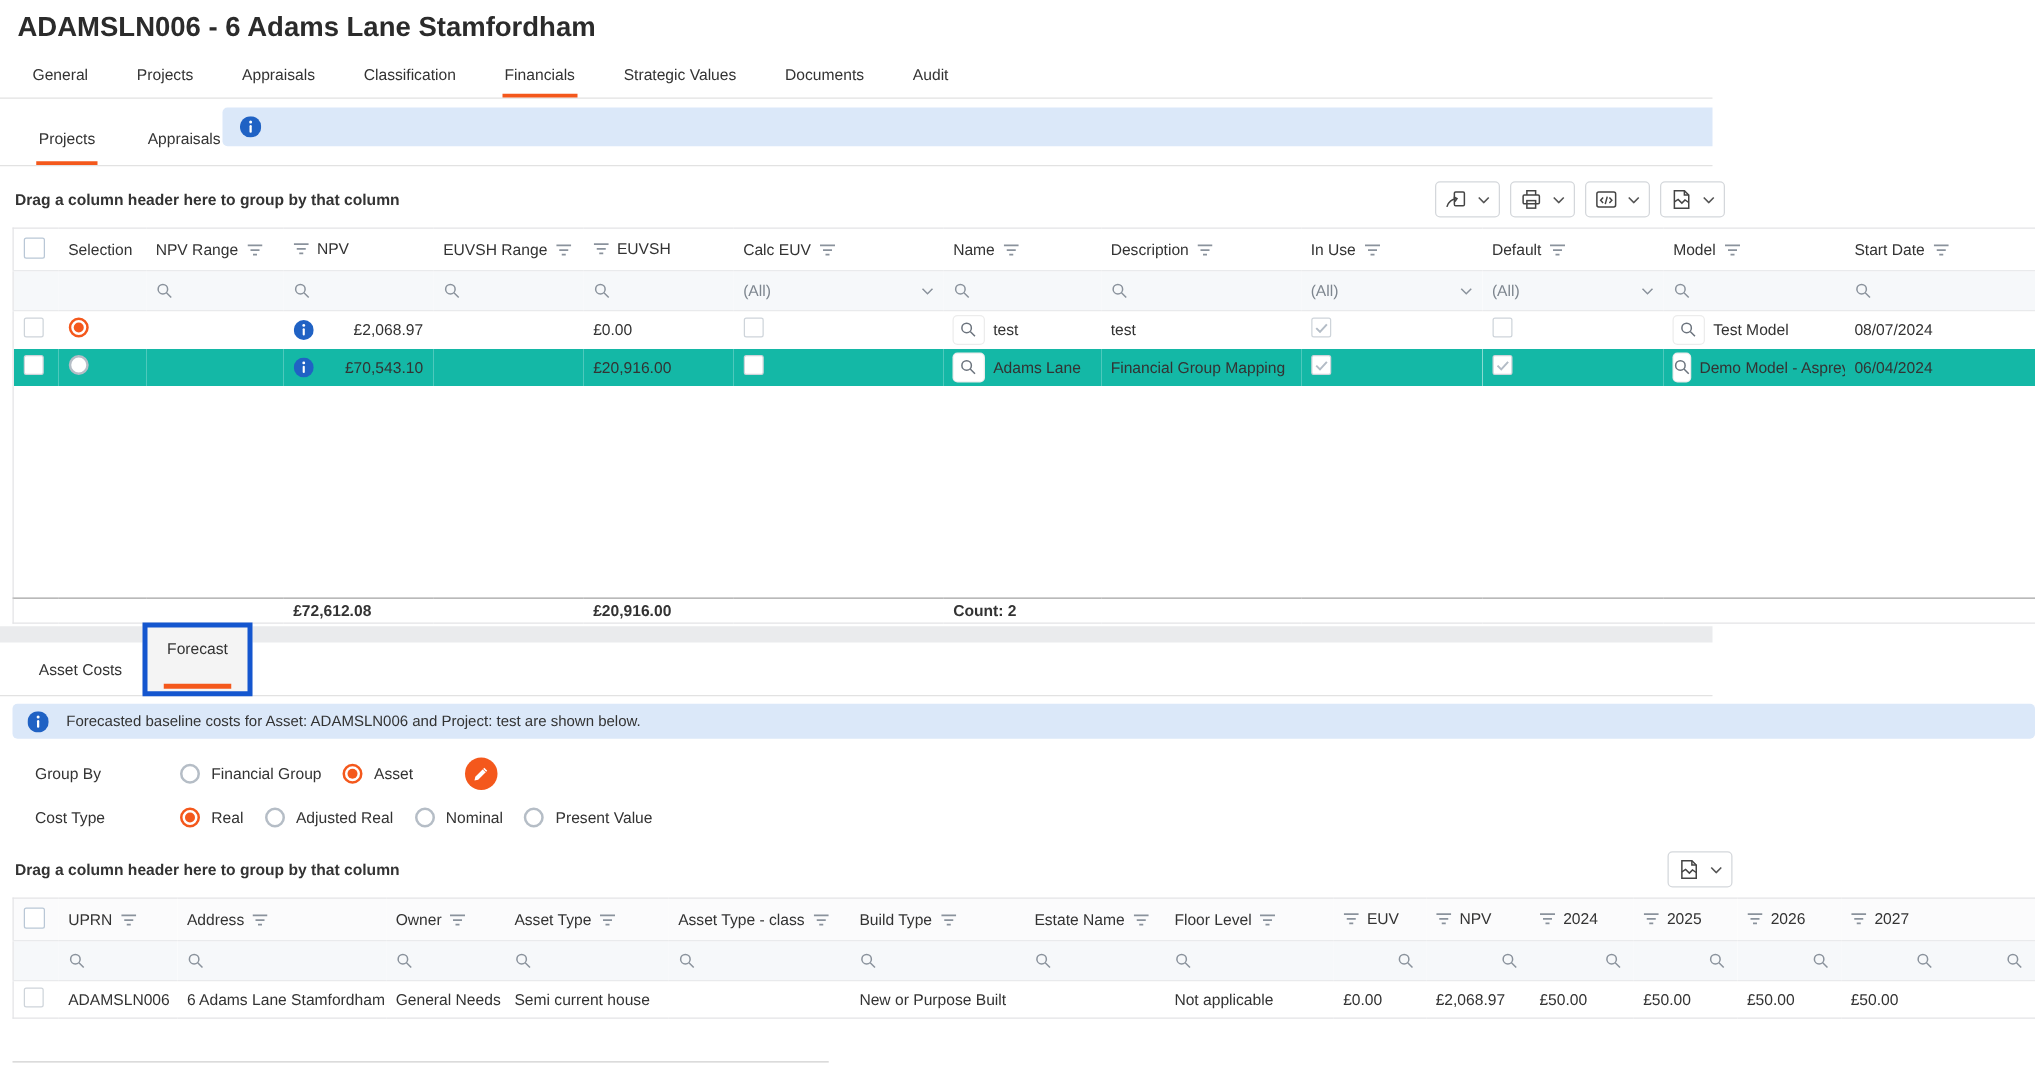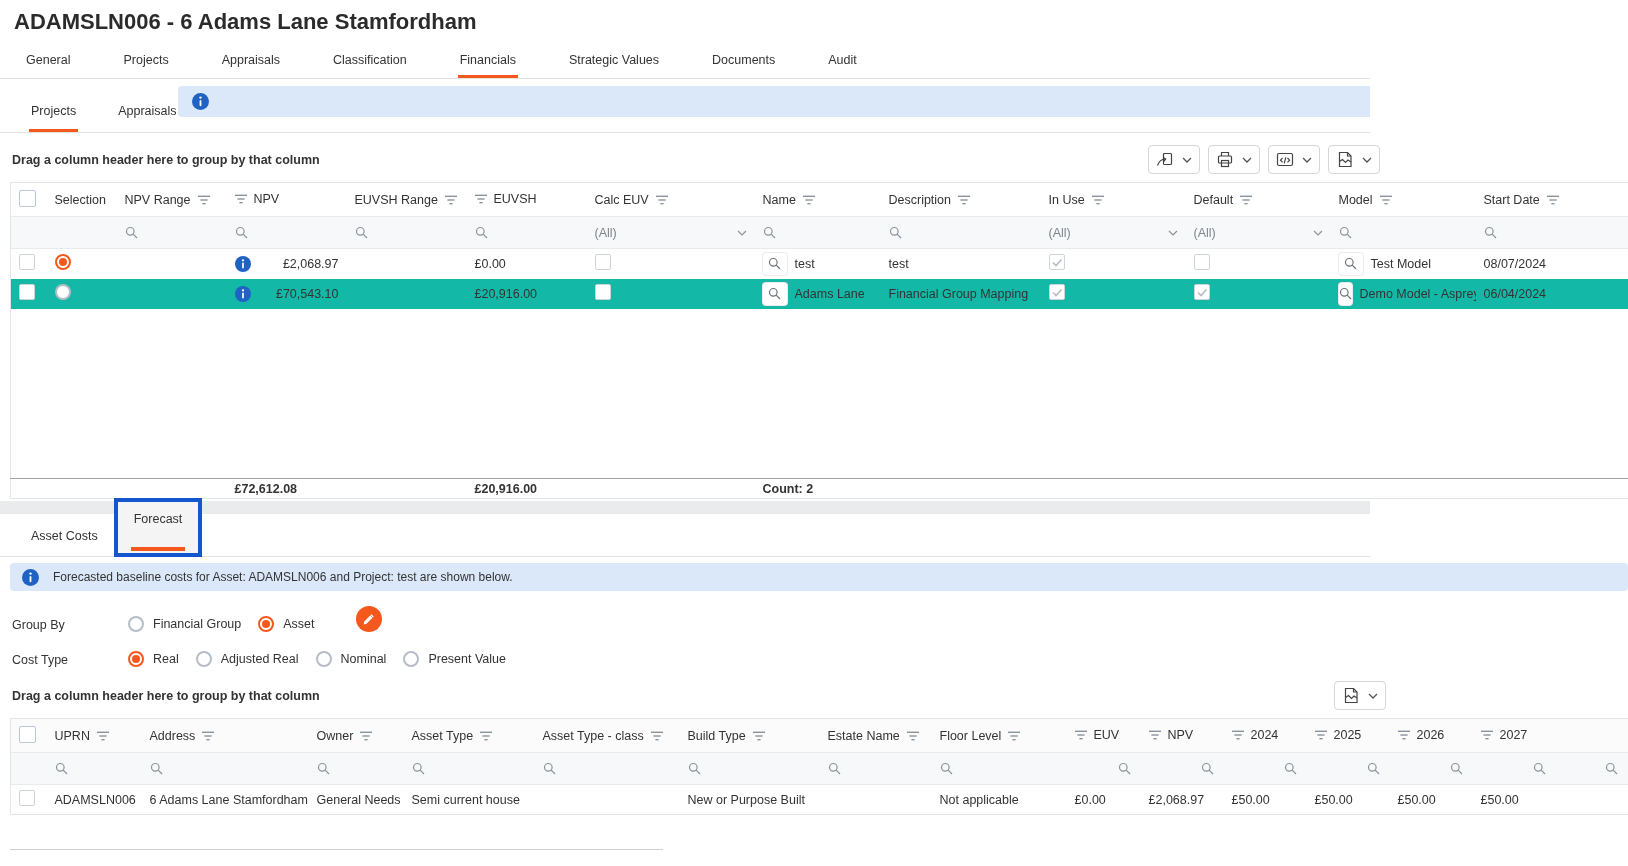--- a/index.html
+++ b/index.html
@@ -2,21 +2,21 @@
 <html><head>
 <meta charset="utf-8">
 <style>
   * { margin:0; padding:0; box-sizing:border-box; }
   html,body { width:1628px; height:866px; overflow:hidden; background:#fff;
     font-family:"Liberation Sans","DejaVu Sans",sans-serif; font-size:12.5px; color:#333; }
   .page { position:relative; width:1370px; height:866px; }
 
   
   .title { padding:9px 0 0 14px; font-size:22px; font-weight:600; color:#2b2b2b; }
-  .main-tabs { display:flex; gap:49px; padding:0 0 0 24px; margin-top:9px; border-bottom:1px solid #e2e2e2; }
+  .main-tabs { display:flex; gap:35px; padding:0 0 0 24px; margin-top:9px; border-bottom:1px solid #e2e2e2; }
   .main-tab { padding:9px 2px 11px; cursor:pointer; position:relative; color:#333; }
   .main-tab.active::after { content:""; position:absolute; left:0; right:0; bottom:0; height:3px; background:var(--orange); }
 
   
   .sub-row { position:relative; height:54px; border-bottom:1px solid #e2e2e2; }
   .sub-tabs { position:absolute; left:29px; bottom:0; display:flex; gap:38px; }
   .sub-tab { padding:0 2px 14px; position:relative; }
   .sub-tab.active::after { content:""; position:absolute; left:0; right:0; bottom:0; height:3px; background:var(--orange); }
   .banner { position:absolute; left:178px; top:7px; right:0; height:31px; background:#dbe8f9;
     border-radius:4px 0 0 4px; display:flex; align-items:center; gap:13px; padding-left:14px; font-size:12px; color:#333; }
@@ -61,21 +61,21 @@
     align-items:center; justify-content:center; margin-left:24px; cursor:pointer; }
 
   
   .scroll-strip { margin:2px 0 0 0; height:13px; background:#eaebed; }
   .cost-tabs { position:relative; height:43px; border-bottom:1px solid #e2e2e2; display:flex; align-items:flex-end; padding-left:29px; }
   .cost-tab { padding:0 2px 13px; margin-right:14px; }
   .forecast-box { border:4px solid #1456cf; background:#f4f4f4; padding:10px 16px 27px; position:relative; margin-bottom:-1px; }
   .forecast-box::after { content:""; position:absolute; left:13px; right:13px; bottom:2px; height:4px; background:var(--orange); }
 
   
-  .opt-row { display:flex; align-items:flex-end; padding-left:12px; margin-top:15px; height:26px; }
+  .opt-row { display:flex; align-items:center; padding-left:28px; margin-top:15px; height:26px; }
   .opt-row .opt-label { width:116px; color:#333; }
   .opt { display:flex; align-items:center; gap:9px; margin-right:17px; }
 
   .bottom-line { margin:34px 0 0 10px; width:653px; border-top:1px solid #cfcfcf; }
 
   :root { --orange:#f4581c; }
   svg { display:block; }
 </style>
 </head>
 <body>

